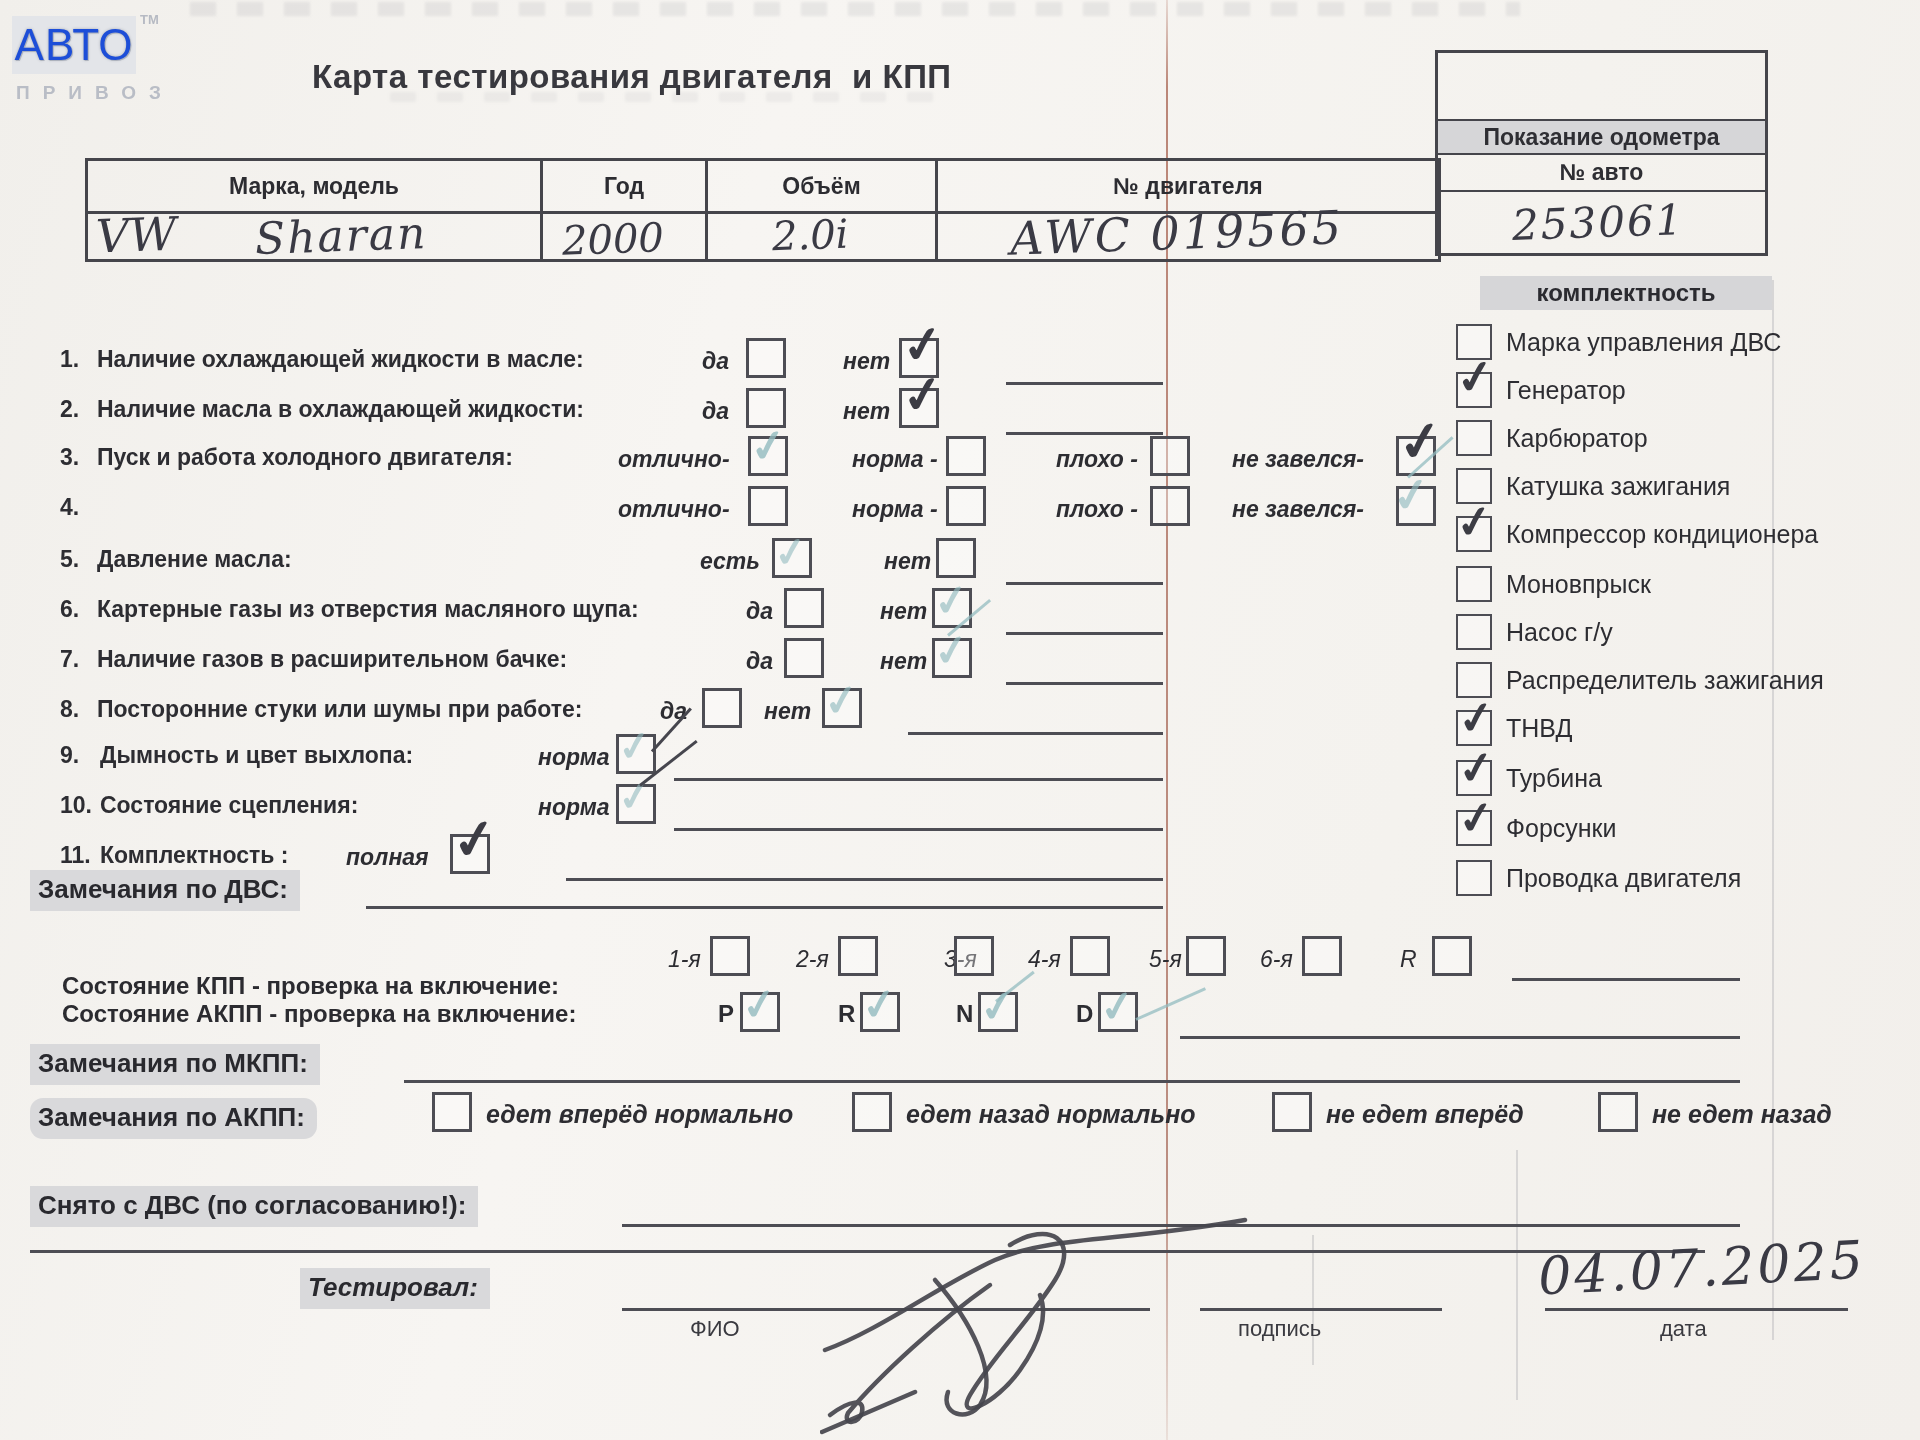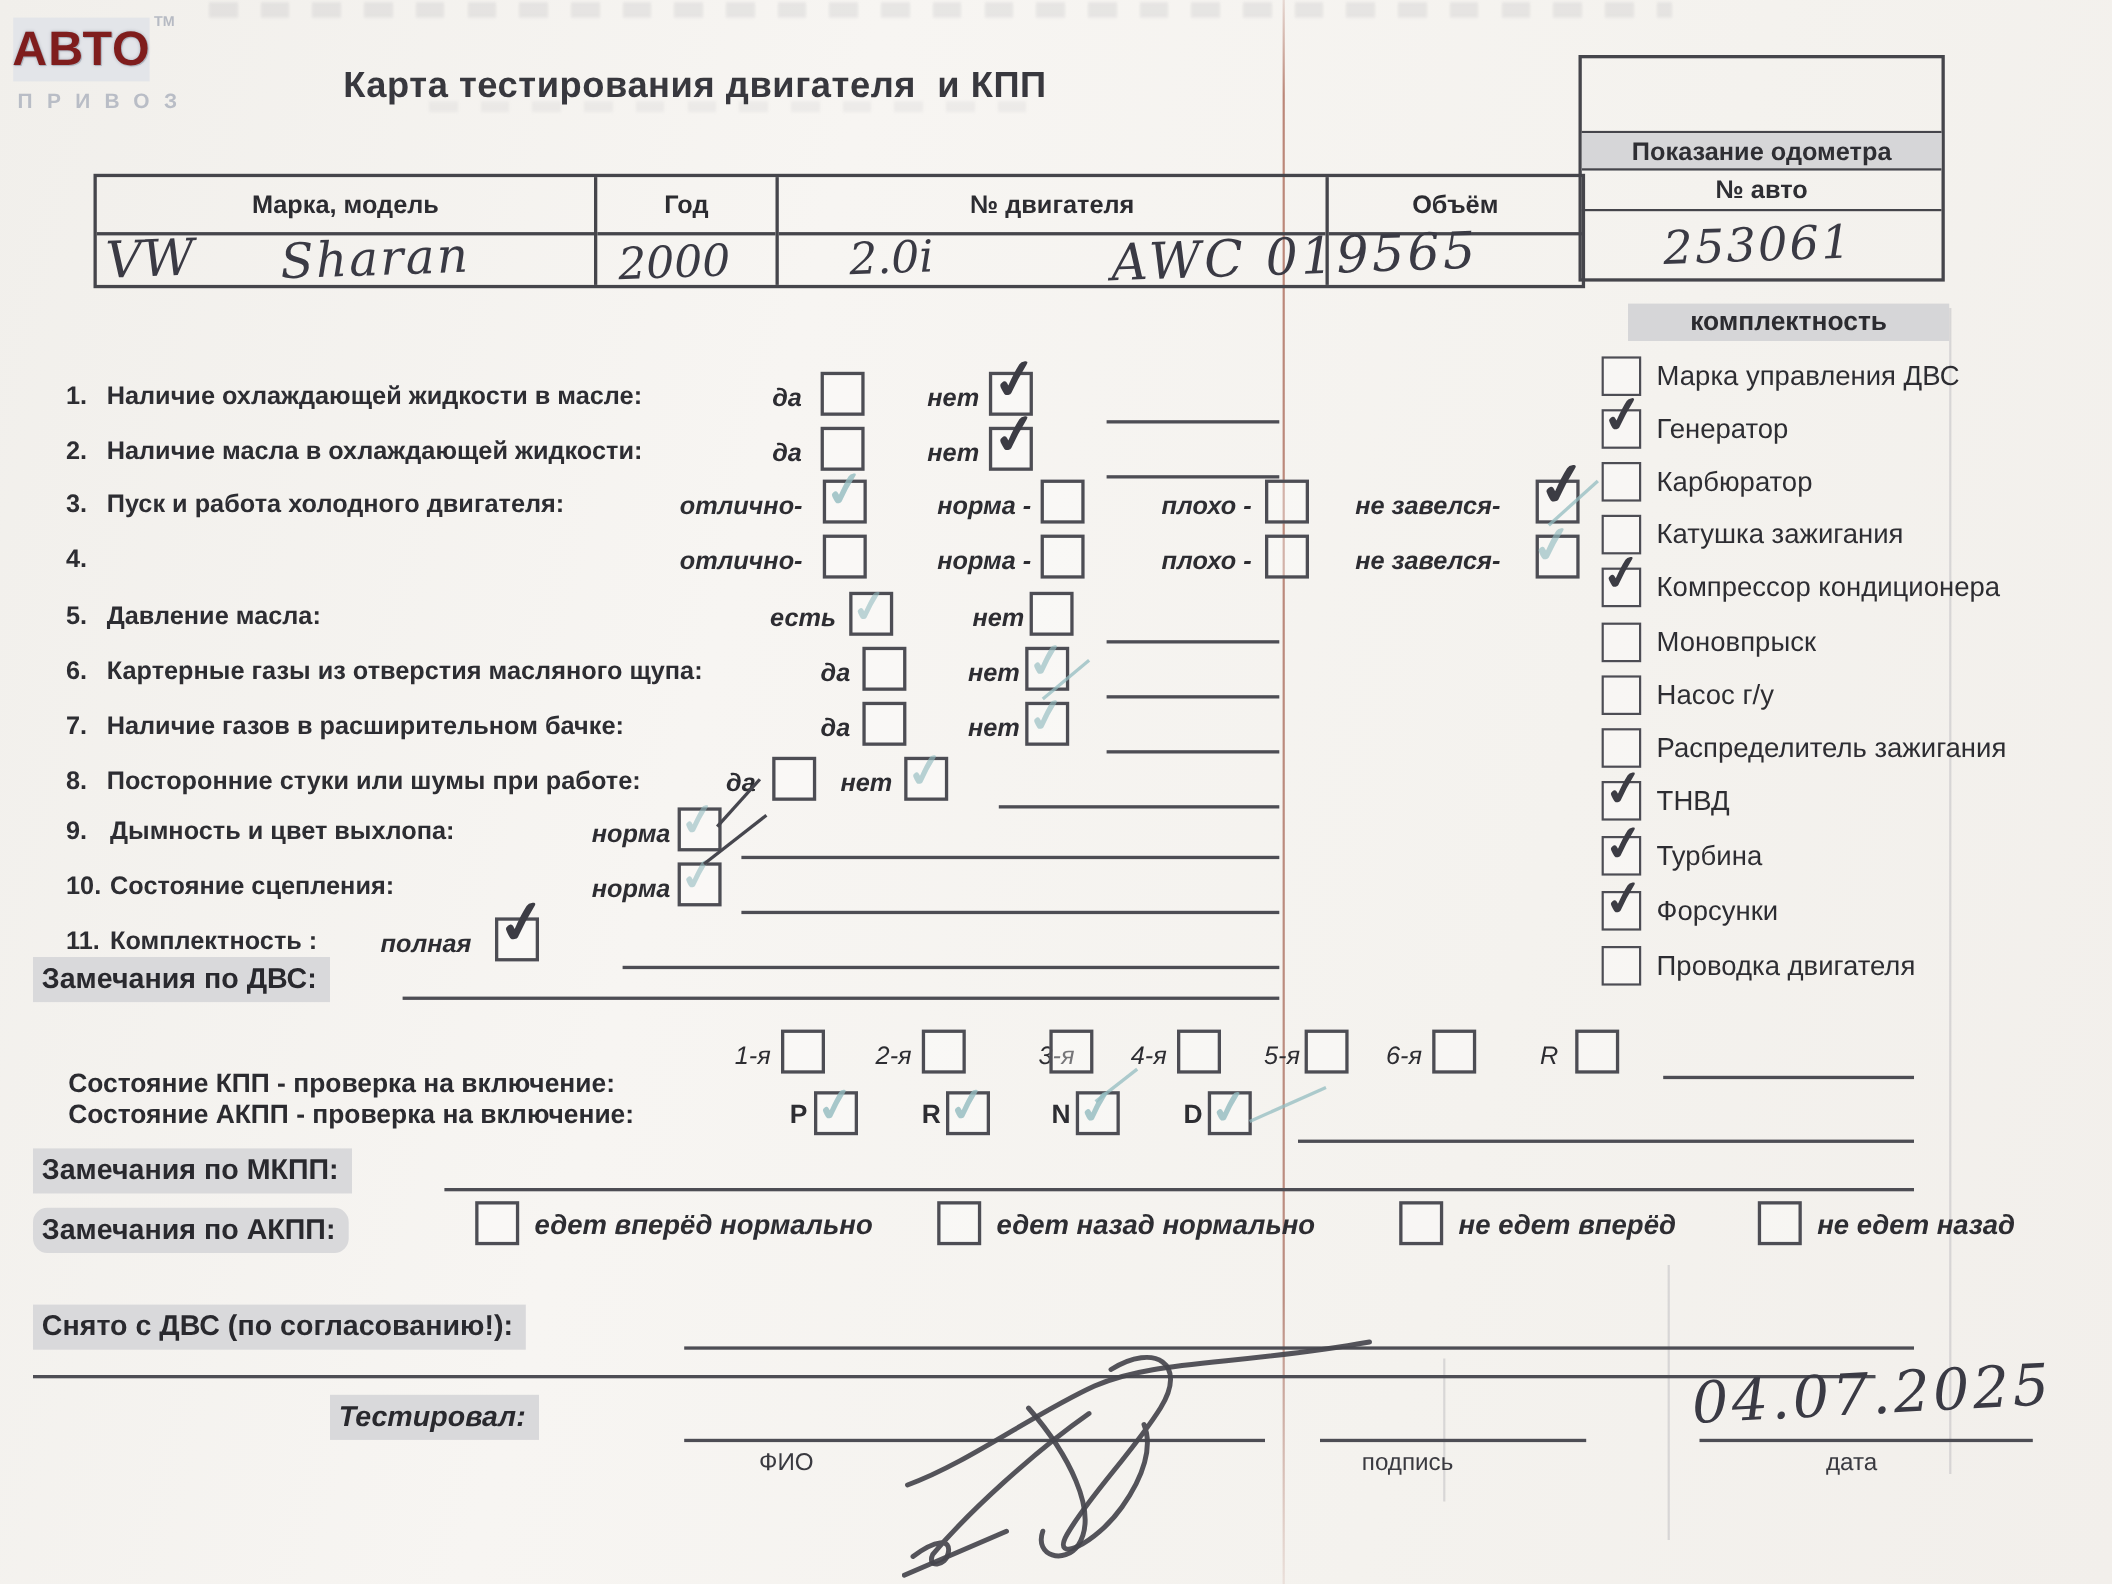--- a/index.html
+++ b/index.html
@@ -5,21 +5,21 @@
   html,body{margin:0;padding:0;background:#e8e8ea;}
   #page{position:relative;width:1920px;height:1440px;overflow:hidden;
         background:linear-gradient(105deg,#f1efeb 0%,#f7f5f2 35%,#f4f2ee 70%,#f2efeb 100%);
         font-family:"Liberation Sans",sans-serif;color:#2e2e33;}
   
   .ghost{position:absolute;background:repeating-linear-gradient(90deg,rgba(150,150,158,.30) 0 26px,rgba(150,150,158,0) 26px 47px);filter:blur(1.6px);opacity:.55;}
   .foldline{position:absolute;width:2px;background:linear-gradient(to bottom,rgba(148,62,40,.15),rgba(148,62,40,.6) 6%,rgba(140,58,38,.55) 82%,rgba(148,62,40,.1));}
   .faintv{position:absolute;width:2px;background:rgba(120,120,130,.22);}
   
   .logo-block{position:absolute;left:12px;top:16px;width:124px;height:58px;background:#e3e5e9;display:flex;align-items:center;justify-content:center;}
-  .logo-word{font-size:44px;font-weight:700;color:#7f1d1d;letter-spacing:1px;text-shadow:0 0 3px #a4aab5,1px 1px 0 #b2b7c1;}
+  .logo-word{font-size:44px;font-weight:400;color:#1d4ed8;letter-spacing:1px;text-shadow:0 0 3px #a4aab5,1px 1px 0 #b2b7c1;}
   .logo-tm{position:absolute;left:140px;top:12px;font-size:13px;font-weight:700;color:#b6bac3;}
   .logo-sub{position:absolute;left:16px;top:82px;font-size:19px;font-weight:700;letter-spacing:13px;color:#b9bdc6;}
   
   .title{position:absolute;left:312px;top:58px;font-size:33px;font-weight:700;color:#38383e;letter-spacing:.5px;white-space:pre;}
   
   .vtable{position:absolute;left:85px;top:158px;width:1350px;height:98px;border:3px solid #45454b;display:flex;}
   .vcol{border-right:3px solid #45454b;box-sizing:border-box;}
   .vcol:last-child{border-right:none;}
   .vhead{height:53px;border-bottom:3px solid #45454b;display:flex;align-items:center;justify-content:center;font-weight:700;font-size:23px;color:#2c2c31;box-sizing:border-box;}
   .odobox{position:absolute;left:1435px;top:50px;width:333px;height:206px;border:3px solid #45454b;box-sizing:border-box;}
@@ -69,25 +69,25 @@
 
   <div class="title">Карта тестирования двигателя  и КПП</div>
 
   <div class="vtable">
     <div class="vcol" style="width:455px;">
       <div class="vhead">Марка, модель</div>
     </div>
     <div class="vcol" style="width:165px;">
       <div class="vhead">Год</div>
     </div>
+    <div class="vcol" style="width:230px;">
+      <div class="vhead">Объём</div>
+    </div>
     <div class="vcol" style="width:500px;">
       <div class="vhead">№ двигателя</div>
-    </div>
-    <div class="vcol" style="width:230px;">
-      <div class="vhead">Объём</div>
     </div>
   </div>
 
   <div class="odobox">
     <div class="odorow" style="height:68px;"></div>
     <div class="odorow shade" style="height:34px;">Показание одометра</div>
     <div class="odorow" style="height:37px;">№ авто</div>
   </div>
 
   <span class="hw" style="left:96px;top:208px;font-size:46px;">VW</span>

